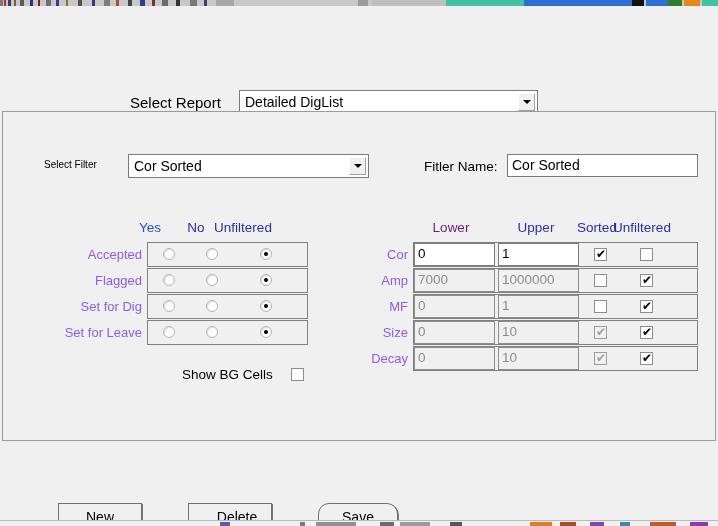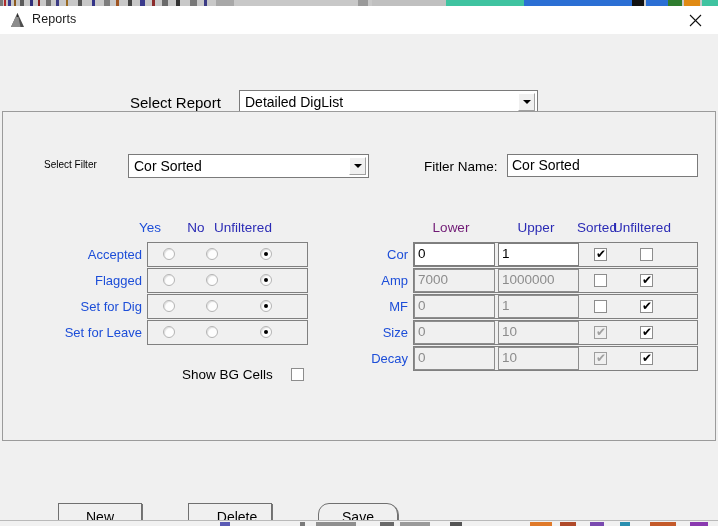--- a/index.html
+++ b/index.html
@@ -182,21 +182,21 @@
   .col-head {
     position: absolute;
     color: #2b2bb5;
     font-size: 13.5px;
     text-align: center;
   }
   .row-label {
     position: absolute;
     font-size: 13px;
     text-align: right;
-    color: #1d4ed8;
+    color: #8b5cf6;
   }
   .radio-row-box {
     position: absolute;
     left: 147px;
     width: 161px;
     height: 25px;
     border: 1px solid #808080;
     box-sizing: border-box;
     background: #f0f0f0;
   }
@@ -349,36 +349,20 @@
     <div class="seg" style="left: 524px; width: 108px; background: rgb(43, 111, 212);"></div>
     <div class="seg" style="left: 632px; width: 12px; background: rgb(17, 17, 17);"></div>
     <div class="seg" style="left: 646px; width: 22px; background: rgb(43, 111, 212);"></div>
     <div class="seg" style="left: 668px; width: 14px; background: rgb(47, 125, 47);"></div>
     <div class="seg" style="left: 684px; width: 16px; background: rgb(224, 138, 20);"></div>
     <div class="seg" style="left: 702px; width: 16px; background: rgb(63, 195, 160);"></div>
   </div>
 
 <div id="reports-window">
 
-  <div id="title-bar">
-    <span id="app-icon">
-      <svg width="17" height="16" viewBox="0 0 17 16">
-        <polygon points="8.5,1 15,15 2,15" fill="#4f4f4f"></polygon>
-        <polygon points="8.5,1 11.5,15 2,15" fill="#8d8d8d"></polygon>
-        <polygon points="8.5,1 9.6,5 7.4,5" fill="#2a2a2a"></polygon>
-      </svg>
-    </span>
-    <span id="title-text">Reports</span>
-    <div id="close-button">
-      <svg width="13" height="13" viewBox="0 0 13 13">
-        <line x1="1" y1="1" x2="12" y2="12" stroke="#111" stroke-width="1.1"></line>
-        <line x1="12" y1="1" x2="1" y2="12" stroke="#111" stroke-width="1.1"></line>
-      </svg>
-    </div>
-  </div>
 
   <div id="dialog-body">
 
     <span id="select-report-label">Select Report</span>
     <div id="report-combo">
       <span class="combo-value">Detailed DigList</span>
       <span class="combo-arrow-btn">
         <span class="tri-down"></span>
       </span>
     </div>

